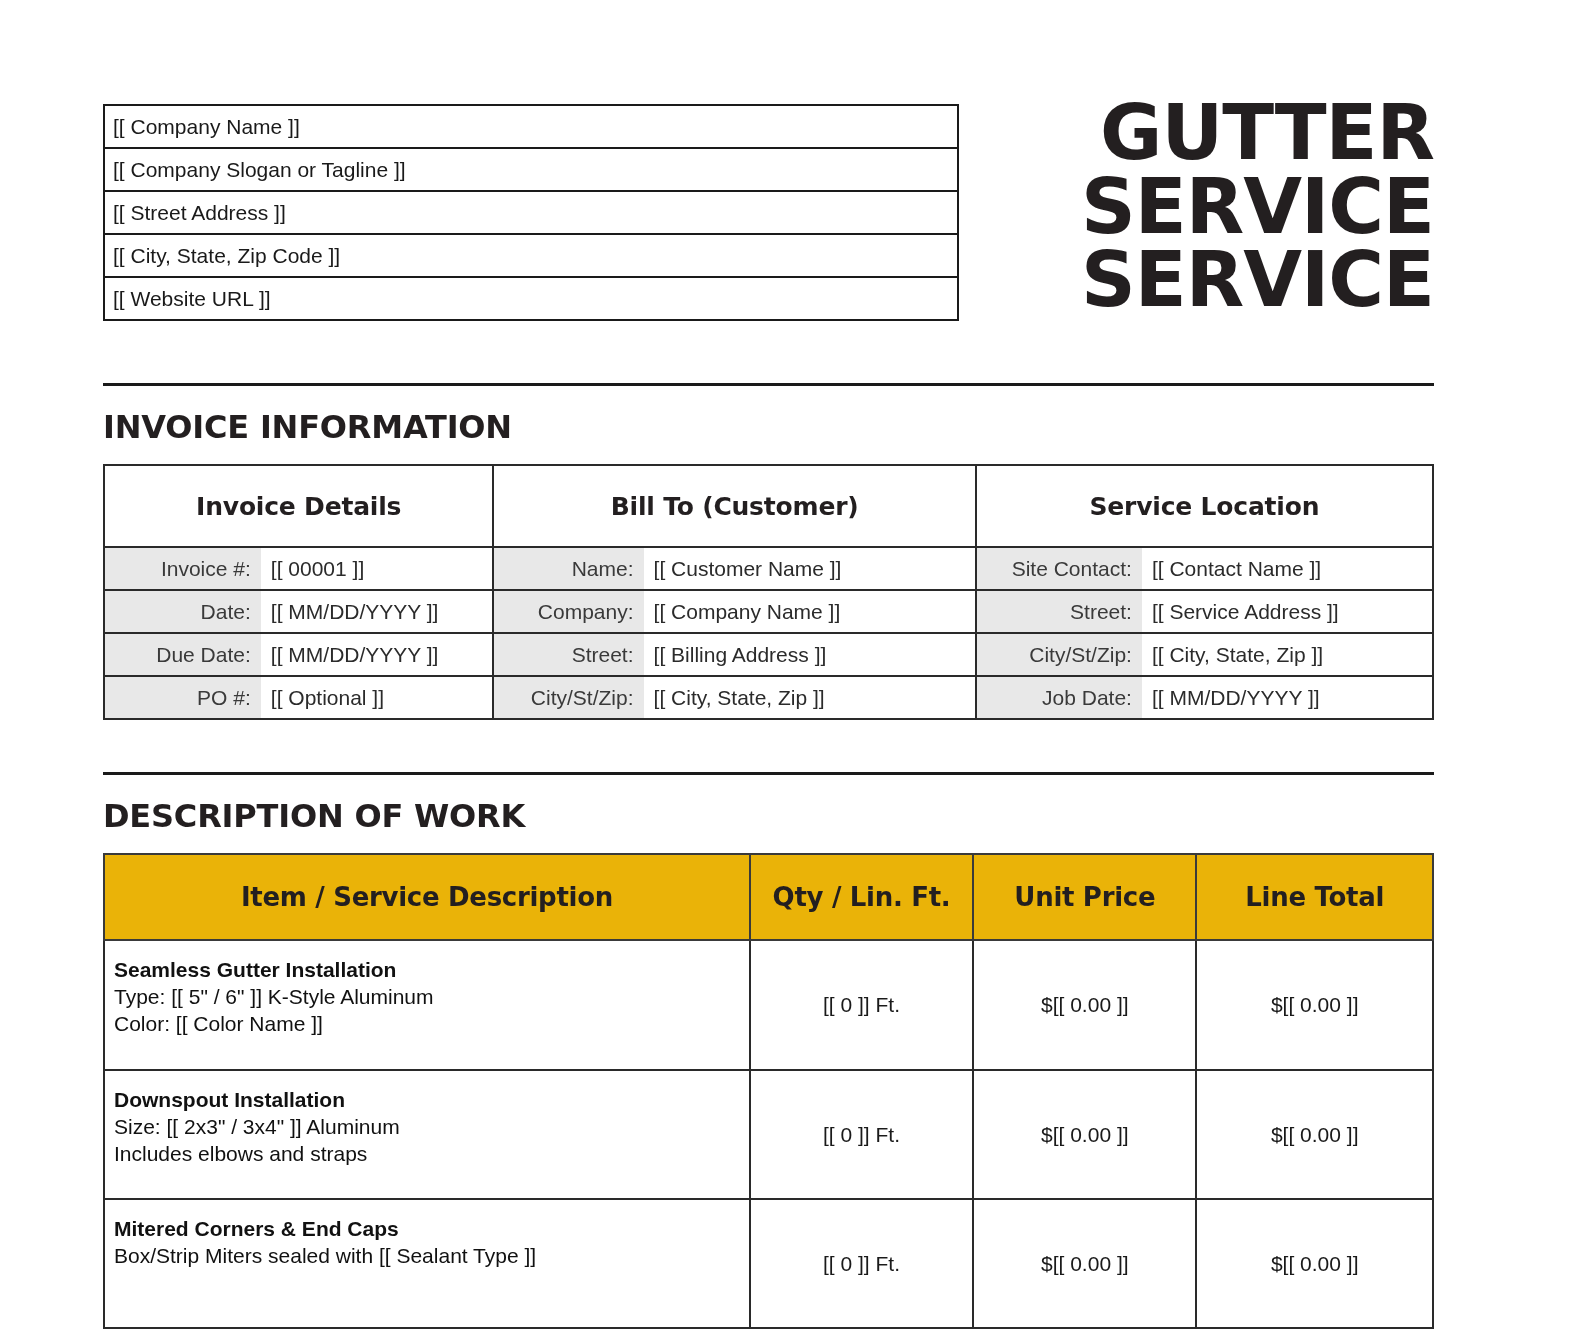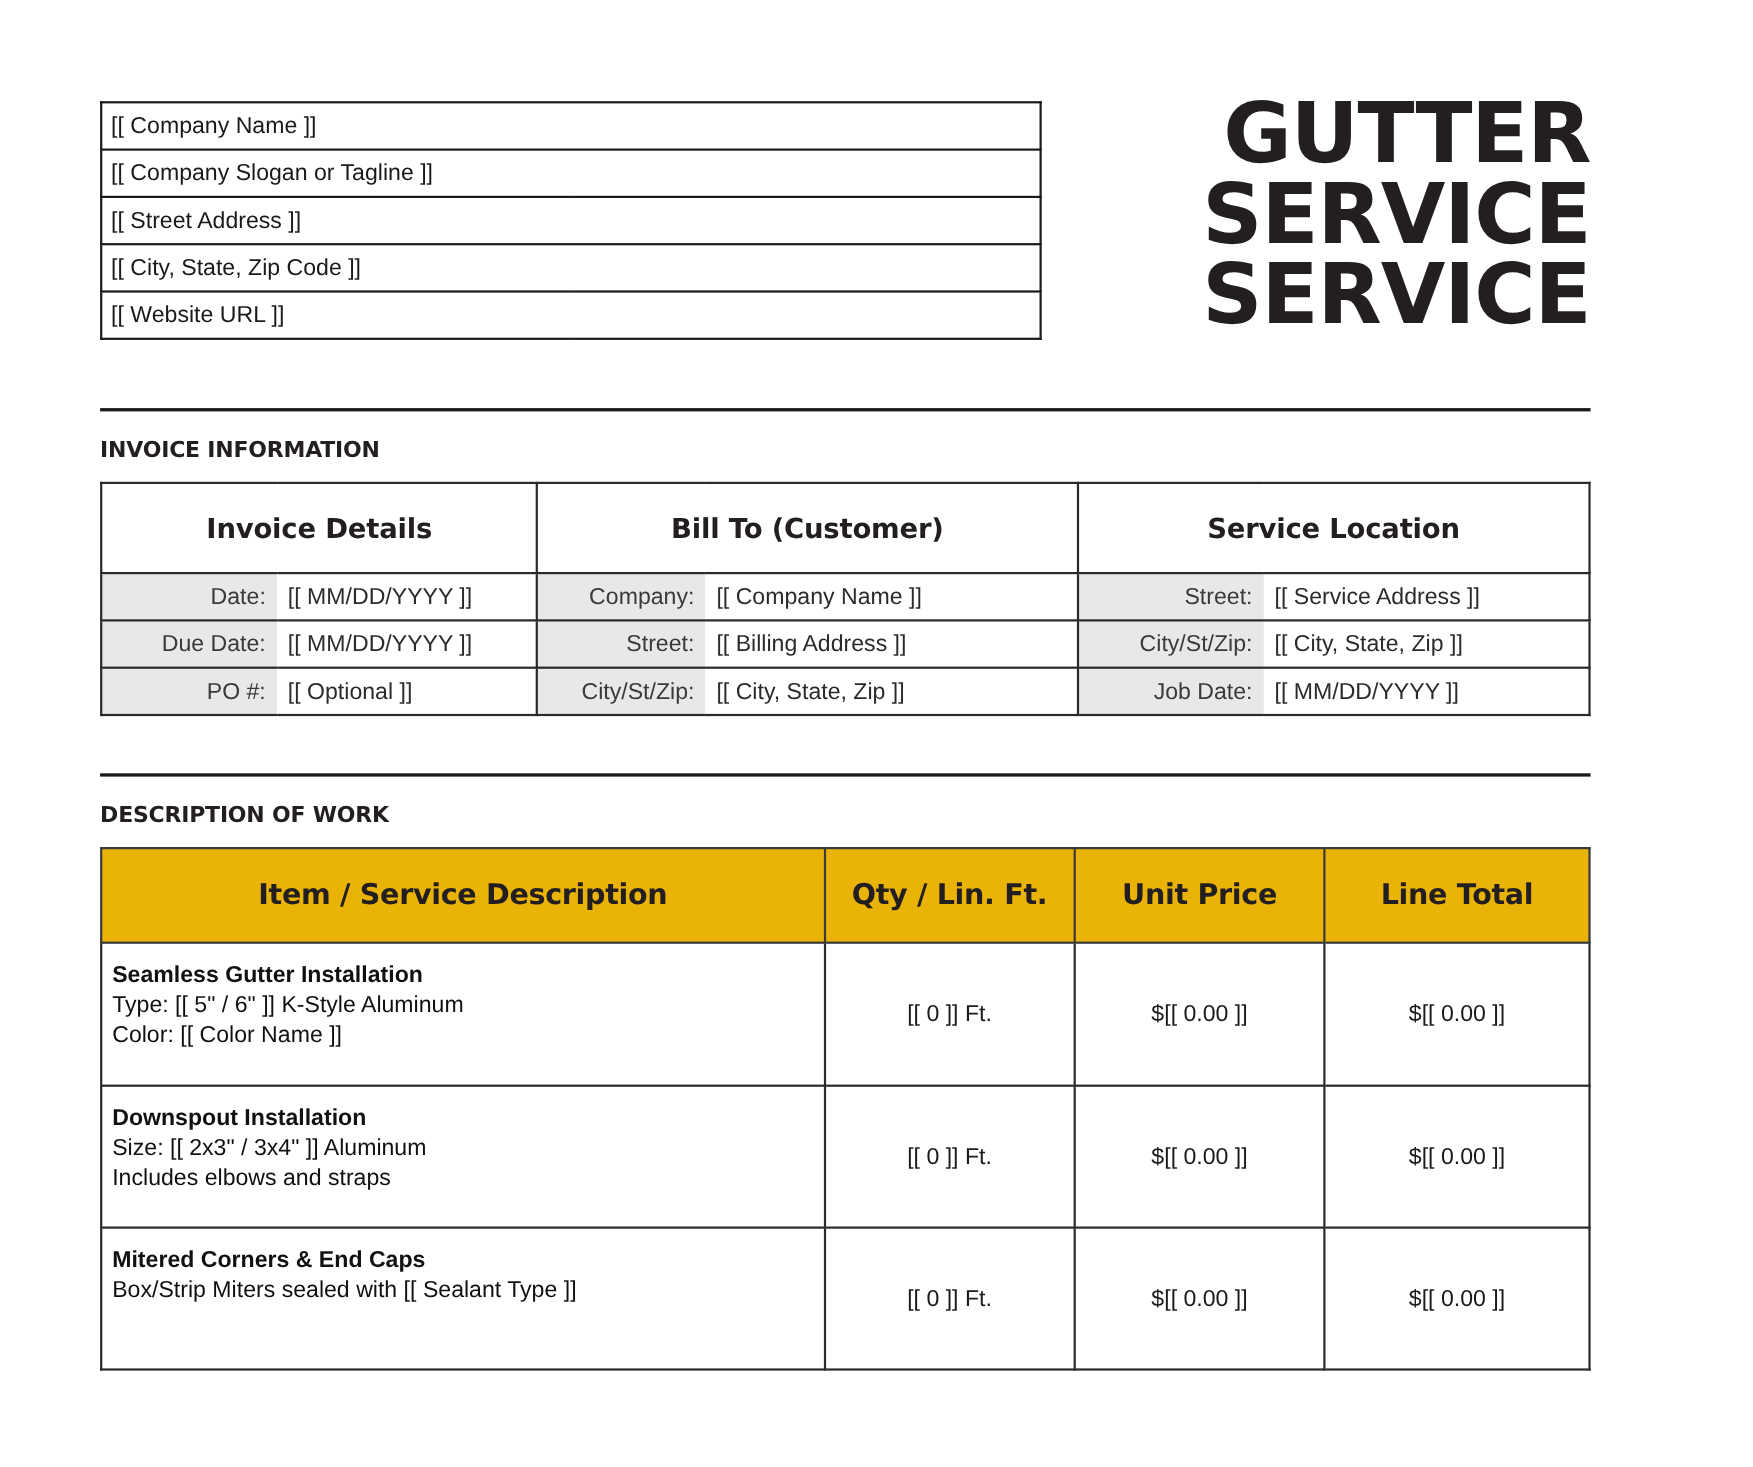--- a/index.html
+++ b/index.html
@@ -13,21 +13,21 @@
     height: 1334px;
     overflow: hidden;
     font-family: "Liberation Sans", sans-serif;
     color: #231f20;
   }
 
   .page {
     position: relative;
     width: 1568px;
     height: 1334px;
-    padding: 4px;
+    padding: 16px;
   }
 
   
   .top-section {
     display: flex;
     align-items: flex-start;
     padding: 88px 118px 0 87px;
   }
 
   .company-table {
@@ -71,21 +71,21 @@
     border: 0;
     border-top: 3px solid #1a1a1a;
   }
   .hr-invoice { margin-top: 62px; }
   .hr-work { margin-top: 52px; }
 
   .section-title {
     margin: 0 118px 0 87px;
     font-family: "DejaVu Sans", sans-serif;
     font-weight: 700;
-    font-size: 20px;
+    font-size: 32px;
     letter-spacing: -0.2px;
     color: #231f20;
     padding-top: 22px;
     padding-bottom: 18px;
   }
 
   
   .info-wrap {
     margin: 0 118px 0 87px;
   }
@@ -250,20 +250,28 @@
       </colgroup>
       <thead>
         <tr>
           <th colspan="2">Invoice Details</th>
           <th colspan="2">Bill To (Customer)</th>
           <th colspan="2">Service Location</th>
         </tr>
       </thead>
       <tbody>
         <tr>
+          <td class="lbl">Invoice #:</td>
+          <td class="val">[[ 00001 ]]</td>
+          <td class="lbl">Name:</td>
+          <td class="val">[[ Customer Name ]]</td>
+          <td class="lbl">Site Contact:</td>
+          <td class="val">[[ Contact Name ]]</td>
+        </tr>
+        <tr>
           <td class="lbl">Date:</td>
           <td class="val">[[ MM/DD/YYYY ]]</td>
           <td class="lbl">Company:</td>
           <td class="val">[[ Company Name ]]</td>
           <td class="lbl">Street:</td>
           <td class="val">[[ Service Address ]]</td>
         </tr>
         <tr>
           <td class="lbl">Due Date:</td>
           <td class="val">[[ MM/DD/YYYY ]]</td>

